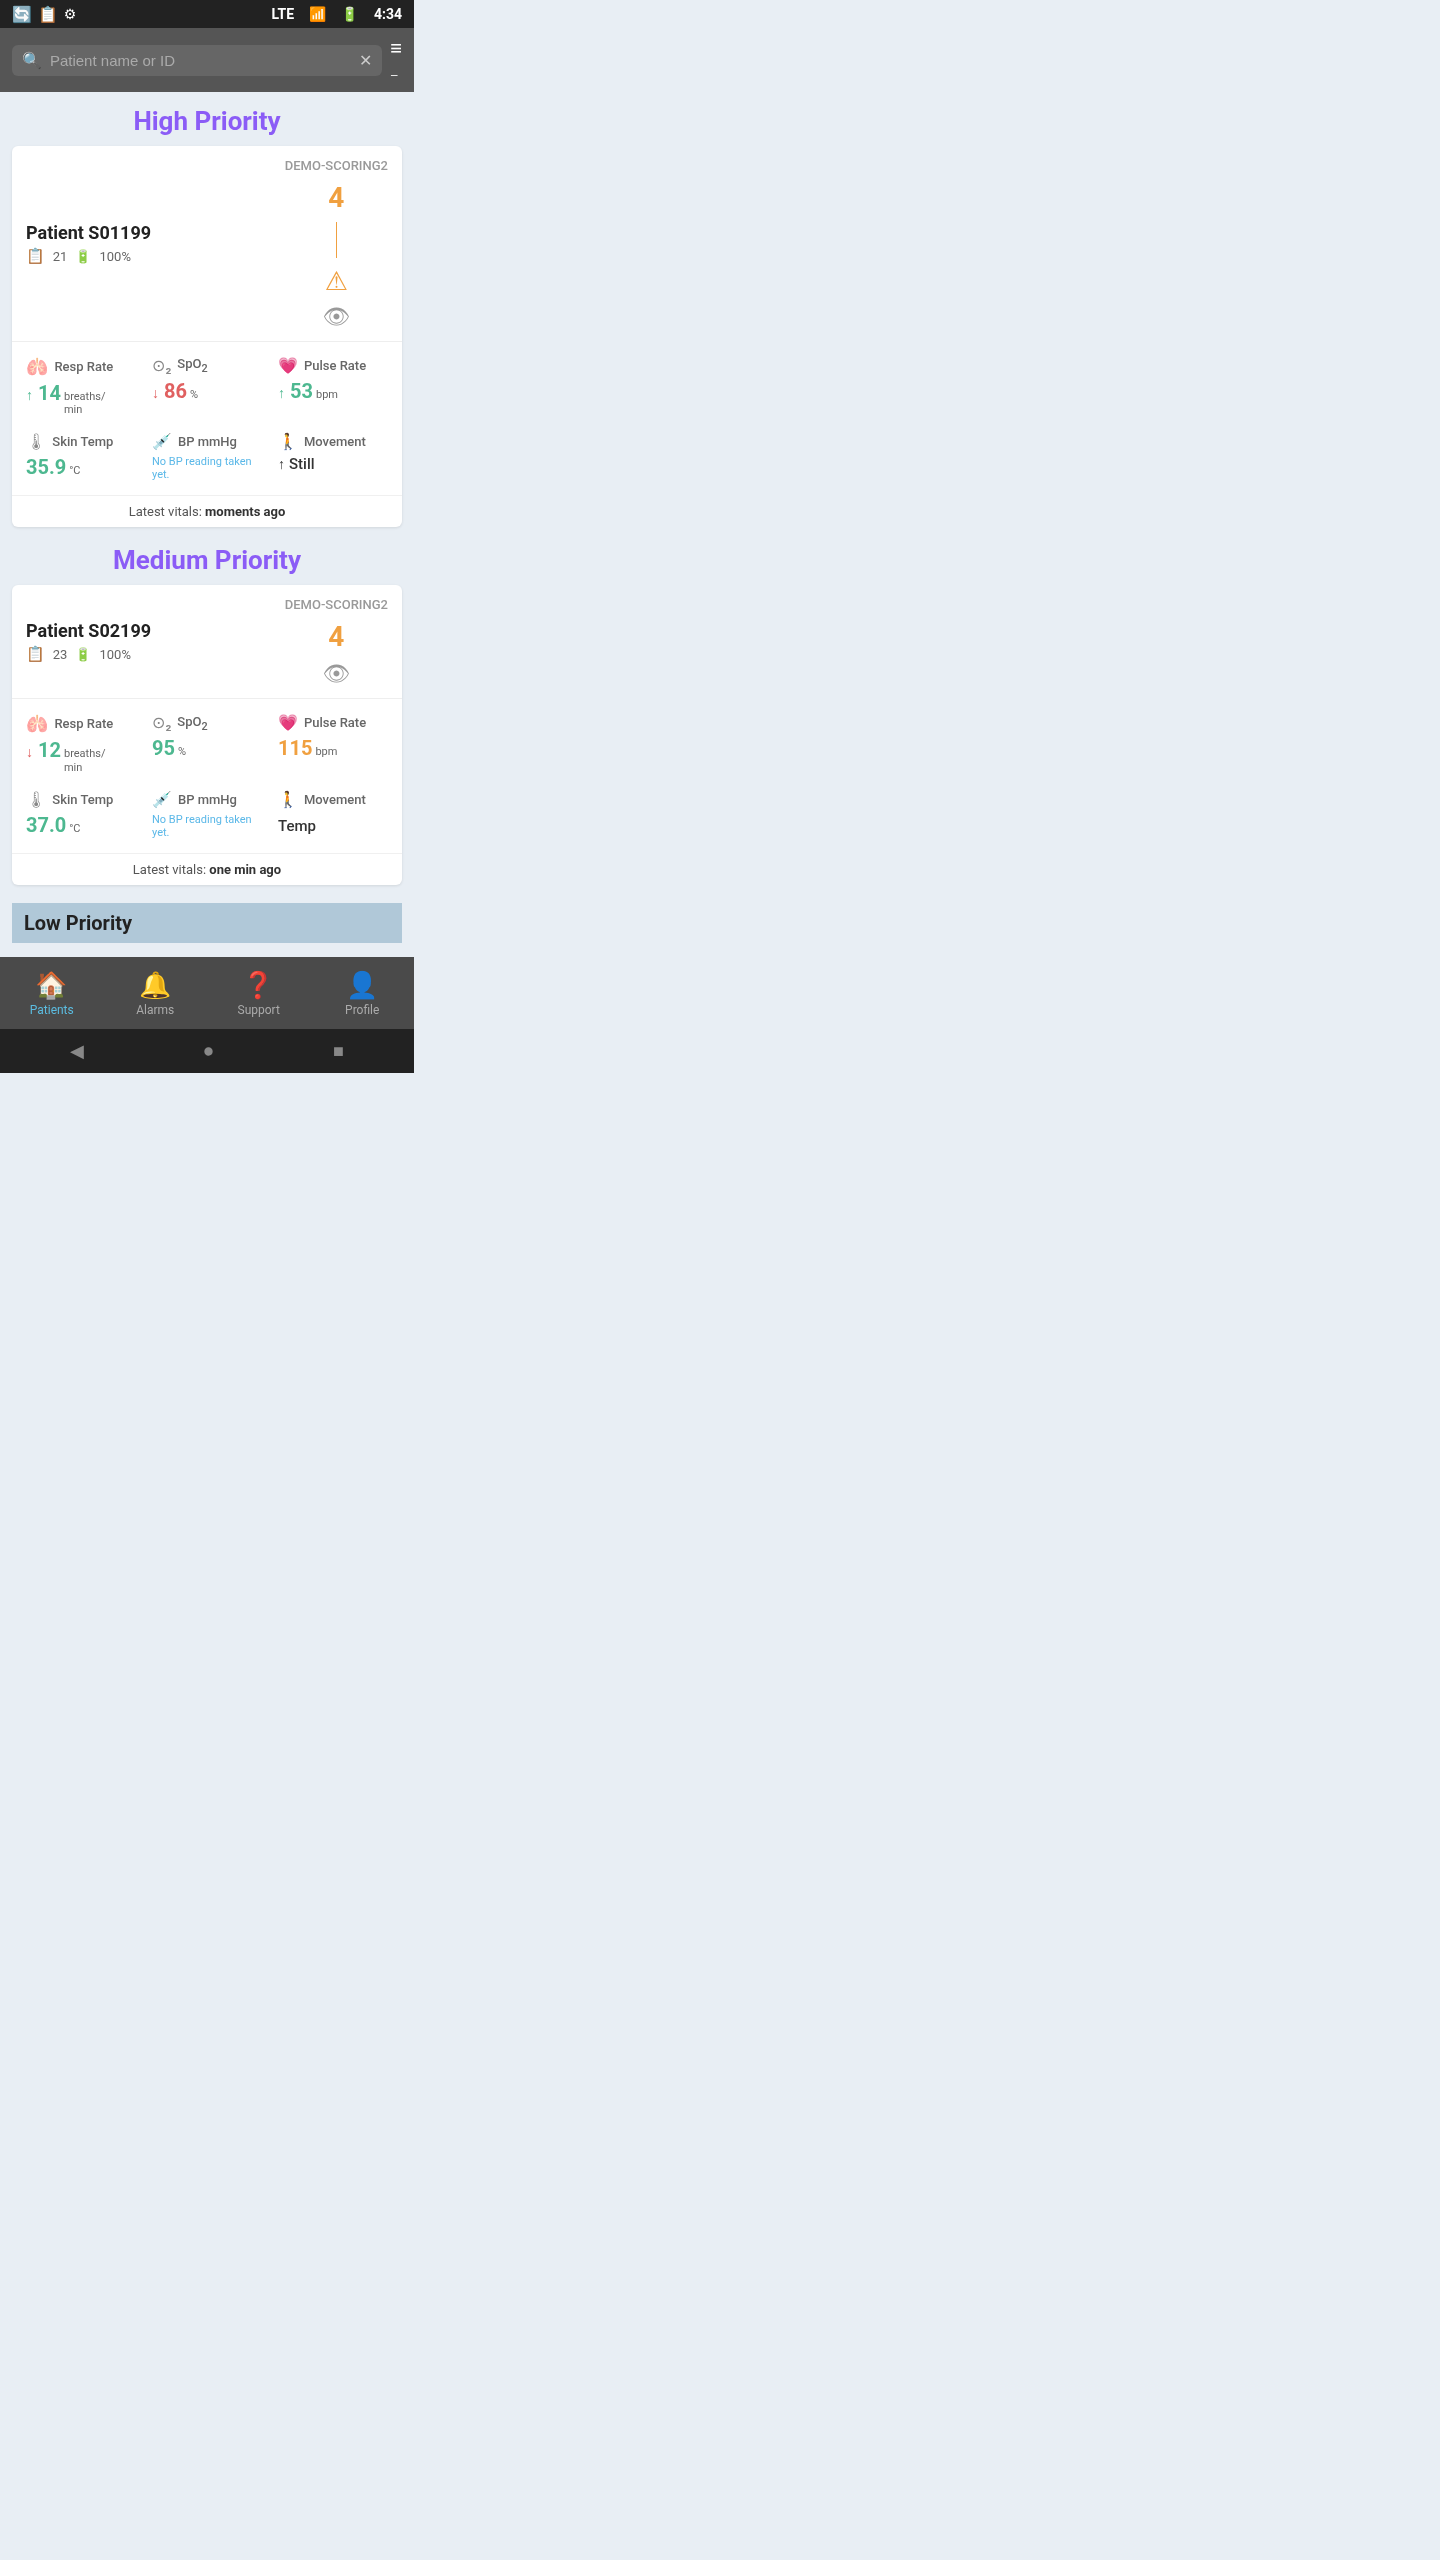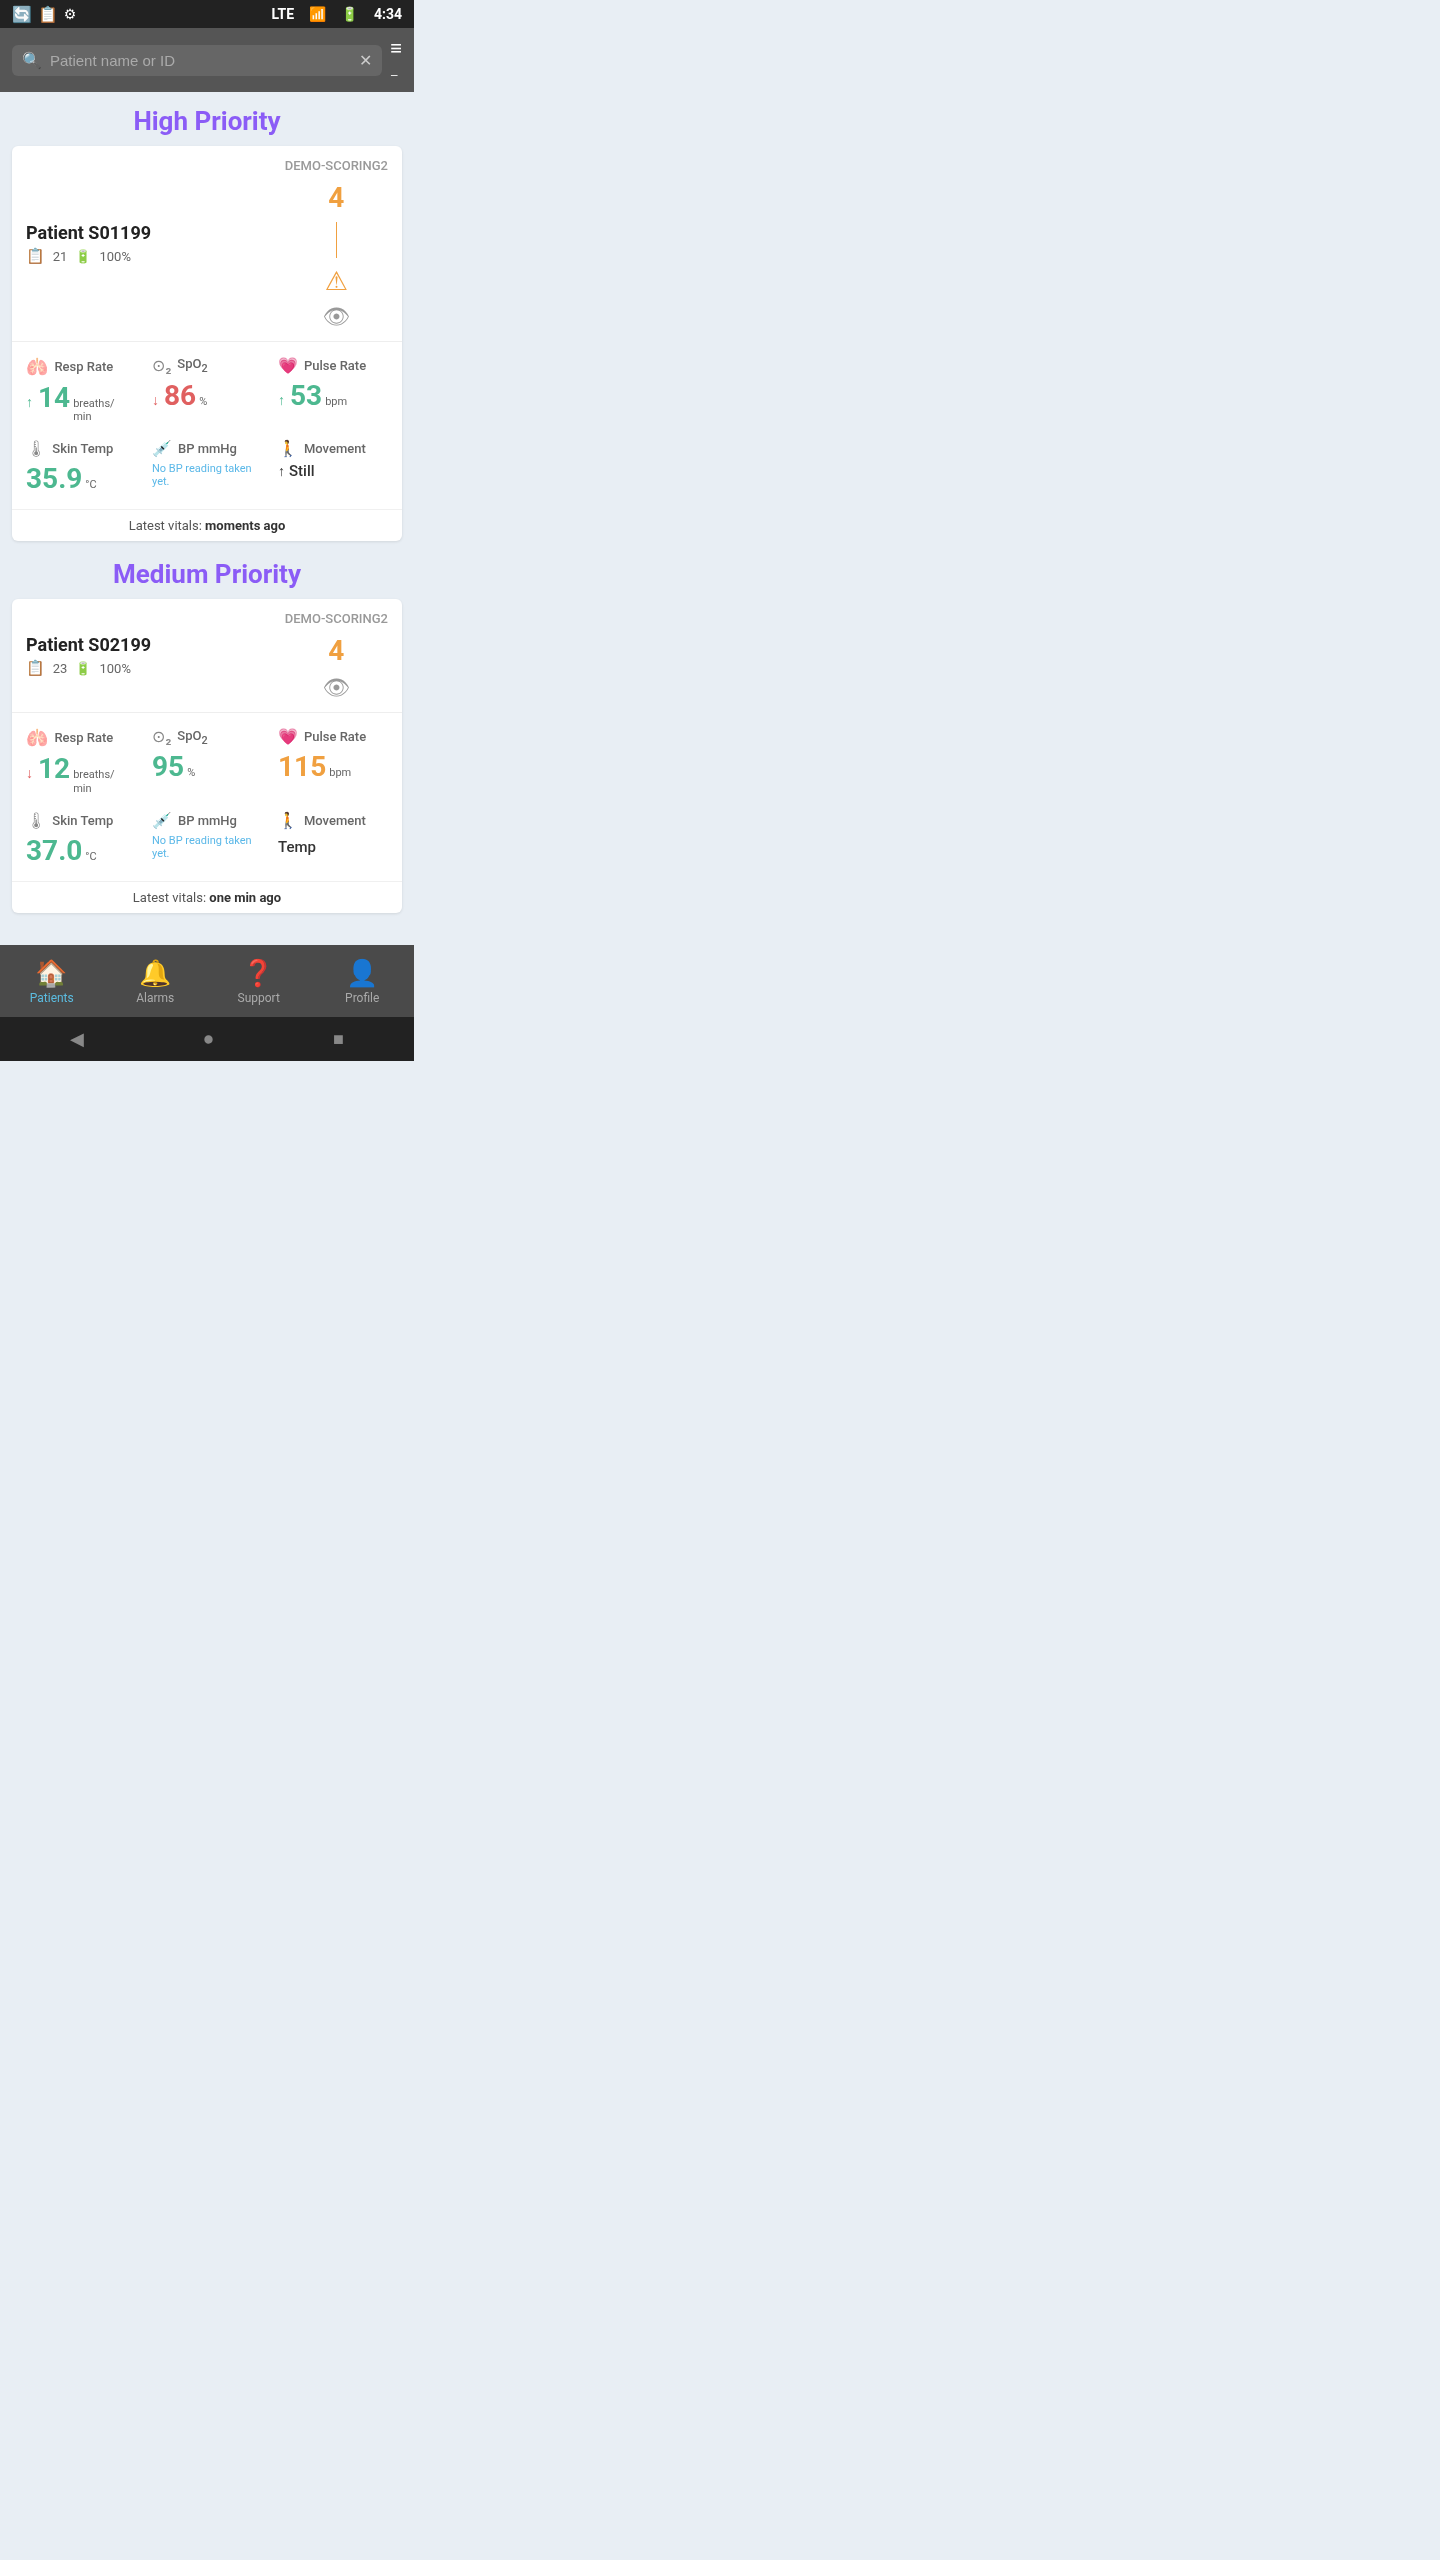--- a/index.html
+++ b/index.html
@@ -112,21 +112,21 @@
       grid-template-columns: 1fr 1fr 1fr;
       gap: 16px;
     }
 
     .vital-item { display: flex; flex-direction: column; gap: 4px; }
     .vital-label {
       display: flex; align-items: center; gap: 6px;
       font-size: 13px; color: #666; font-weight: 500;
     }
     .vital-value { display: flex; align-items: baseline; gap: 3px; }
-    .vital-num { font-size: 28px; font-weight: bold; }
+    .vital-num { font-size: 20px; font-weight: bold; }
     .vital-num-green { color: #4db890; }
     .vital-num-red { color: #e06060; }
     .vital-num-orange { color: #f0a040; text-align: center; }
     .vital-unit { font-size: 11px; color: #666; line-height: 1.2; }
     .vital-trend { font-size: 14px; font-weight: bold; margin-right: 2px; }
     .vital-trend-up { color: #4db890; }
     .vital-trend-down { color: #e06060; }
     .vital-no-reading { color: #5bb8e8; font-size: 11px; }
     .vital-still { display: flex; align-items: center; gap: 4px; font-size: 15px; font-weight: 500; color: #333; }
     .vital-still-arrow { color: #333; font-size: 14px; }
@@ -392,20 +392,21 @@
         </div>
         <div class="vital-minor">Temp</div>
       </div>
     </div>
 
     <div class="vitals-footer">
       Latest vitals: <strong>one min ago</strong>
     </div>
   </div>
 
+  <div class="low-priority-header">Low Priority</div>
 
 </div>
 
 <div class="bottom-nav">
   <div class="nav-item">
     <span class="nav-icon nav-icon-active">🏠</span>
     <span class="nav-label nav-label-active">Patients</span>
   </div>
   <div class="nav-item">
     <span class="nav-icon nav-icon-gray">🔔</span>

